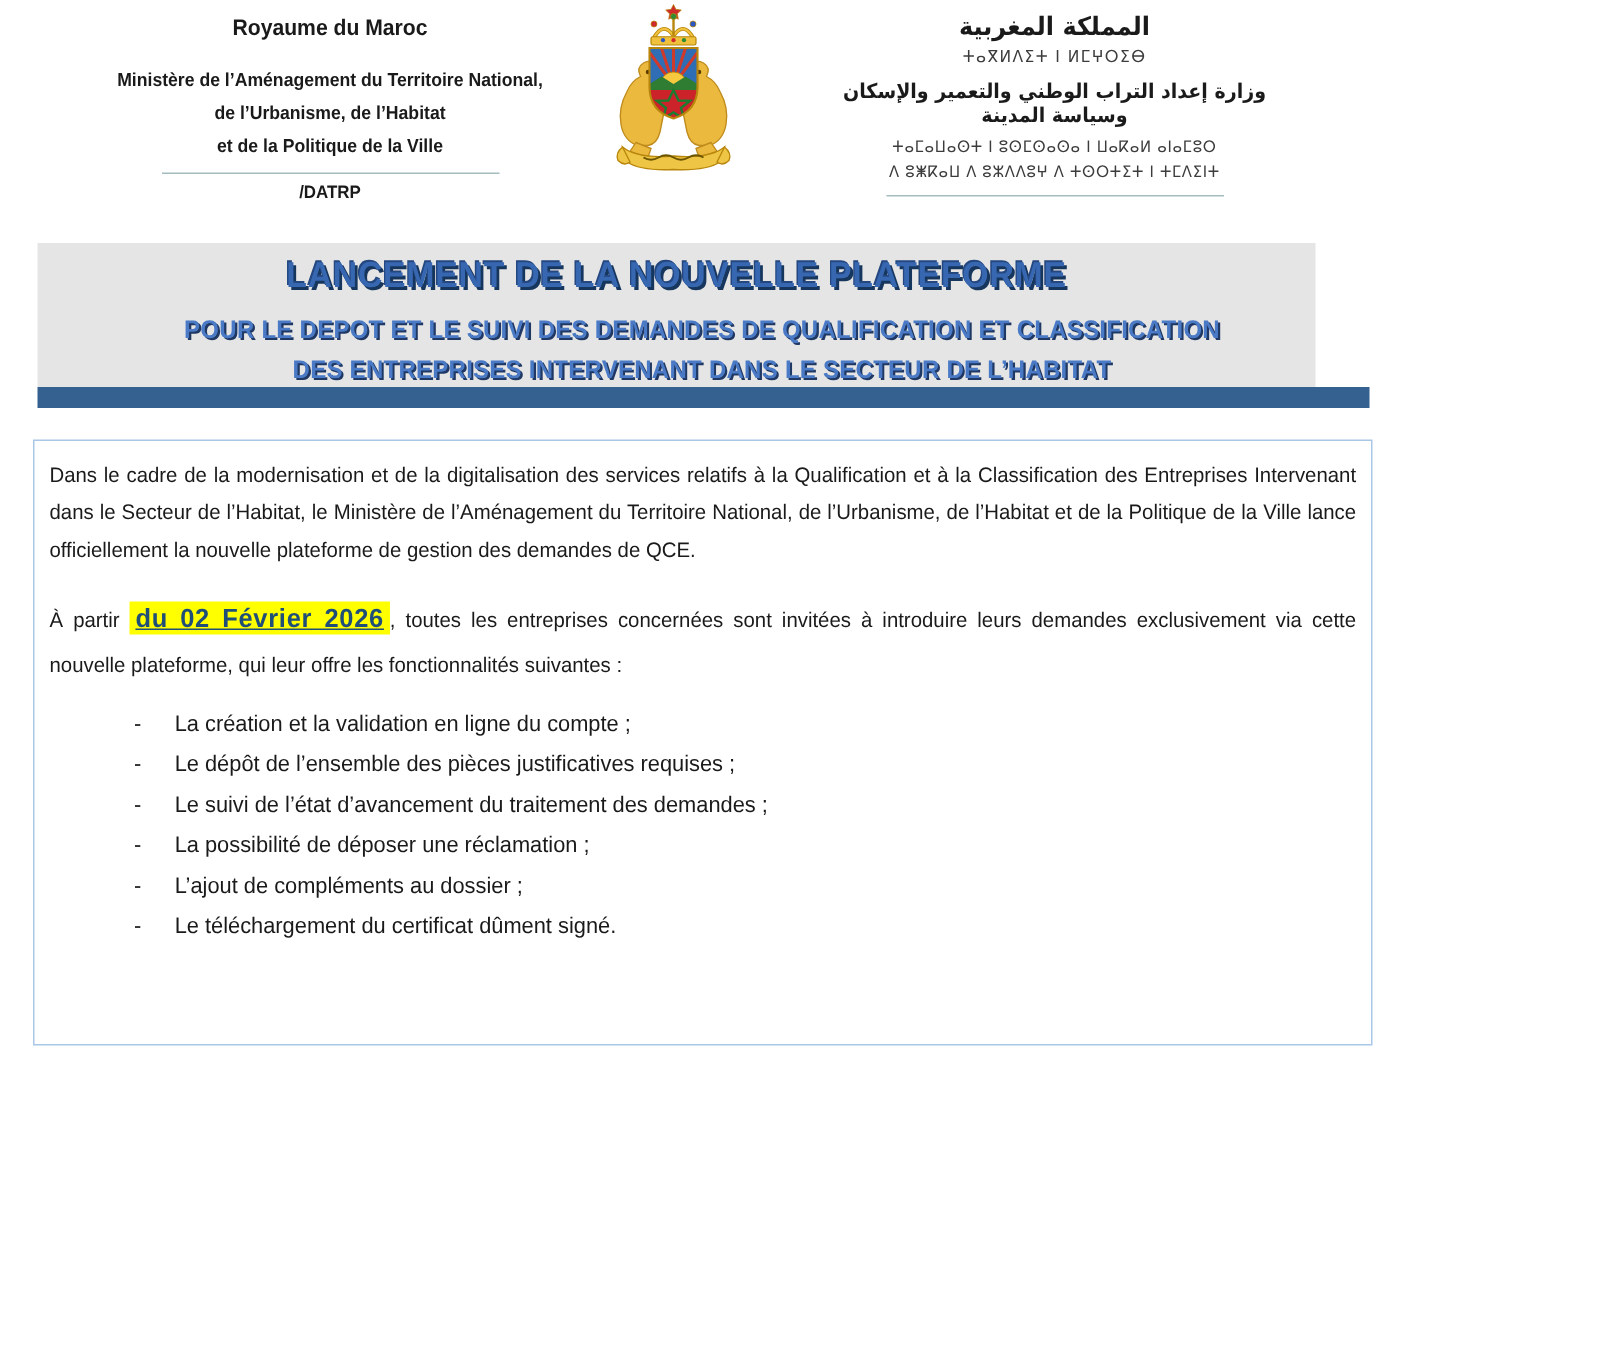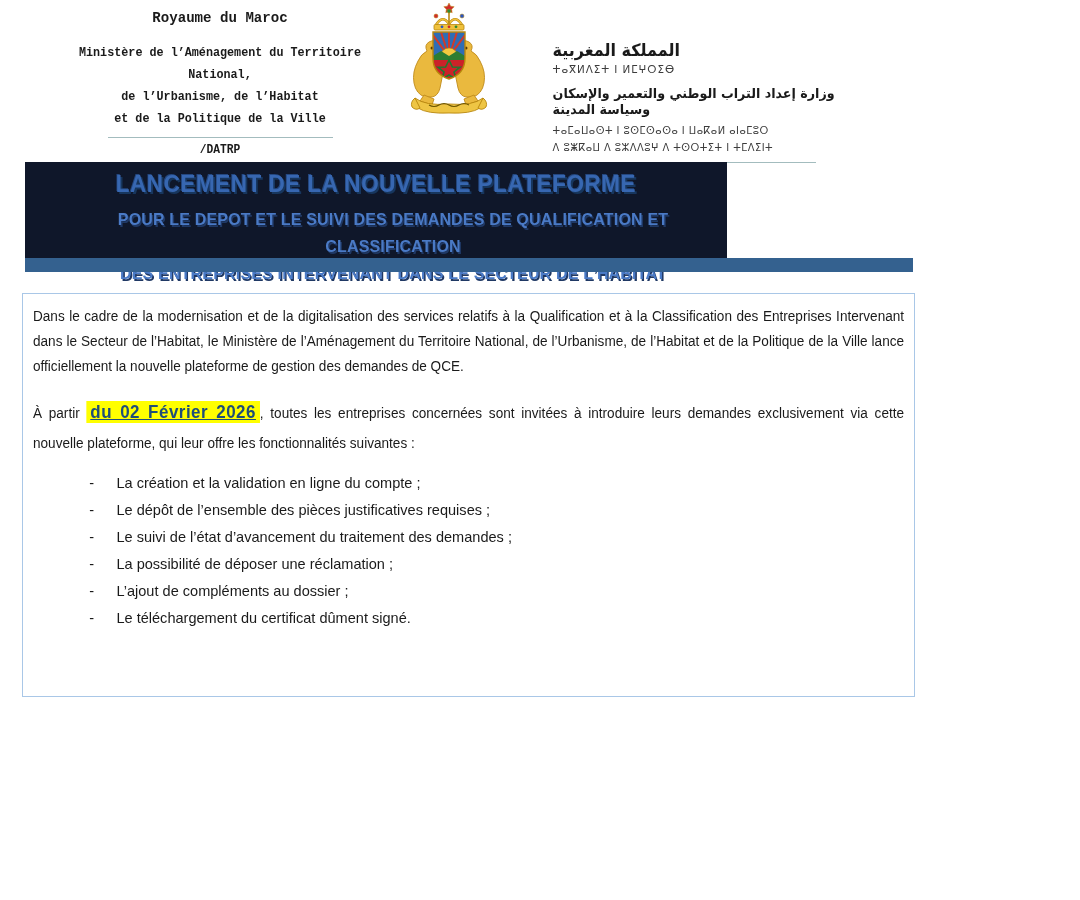--- a/index.html
+++ b/index.html
@@ -4,38 +4,38 @@
 <style>
   * { margin:0; padding:0; box-sizing:border-box; }
   html,body { background:#fff; }
   .canvas {
     position:relative; width:1080px; height:900px; background:#ffffff;
     font-family:"Liberation Sans", sans-serif; color:#1a1a1a; overflow:hidden;
   }
   .cx { display:block; transform:scaleX(0.94); transform-origin:50% 50%; }
 
   
-  .hdr-left { position:absolute; left:55px; top:10px; width:330px; text-align:center;font-family:Liberation Mono, monospace; }
+  .hdr-left { position:absolute; left:55px; top:10px; width:330px; text-align:center; }
   .hdr-left .l1 { font-size:15px; font-weight:bold; margin-bottom:15px; }
   .hdr-left .l2 { font-size:12.5px; font-weight:bold; line-height:22px; }
   .hdr-rule { border:0; border-top:1px solid #a3bcbe; width:225px; margin:7px auto 5px auto; }
   .hdr-left .dept { font-size:12px; font-weight:bold; }
 
   .emblem { position:absolute; left:402px; top:2px; width:94px; height:114px; }
 
-  .hdr-right { position:absolute; left:543px; top:8px; width:320px; text-align:left;
-               font-family:"DejaVu Sans", sans-serif;margin-top:32px; }
+  .hdr-right { position:absolute; left:543px; top:8px; width:320px; text-align:center;
+               font-family:"DejaVu Sans", sans-serif; }
   .hdr-right .ar1 { font-size:17px; font-weight:bold; direction:rtl; }
   .hdr-right .tif1 { font-size:11px; color:#3c3c3c; margin-top:3px; letter-spacing:1px; }
   .hdr-right .ar2 { font-size:13.5px; font-weight:bold; margin-top:9px; direction:rtl; }
   .hdr-right .tif2 { font-size:10.5px; color:#3c3c3c; margin-top:5px; line-height:16px; letter-spacing:0.5px; }
   .hdr-right .hdr-rule { margin-top:7px; }
 
   
-  .banner { position:absolute; left:25px; top:162px; width:702px; height:96px; background:#0f172a; }
+  .banner { position:absolute; left:25px; top:162px; width:852px; height:96px; background:#e5e5e5; }
   .banner-title {
     margin-top:8px; text-align:center; font-size:24px; font-weight:bold; letter-spacing:0.5px;
     color:#3767b1;
     text-shadow:-1px -1px 0 #24477f, 2px 2px 0 #17365d;
   }
   .banner-sub {
     margin-top:8px; text-align:center; font-size:17px; font-weight:bold; line-height:27px;
     color:#4a7ac6; text-shadow:1.5px 1.5px 0 #1f3864; letter-spacing:0.2px;margin-left:34px;
   }
   .bar { position:absolute; left:25px; top:258px; width:888px; height:14px; background:#34618f; }

